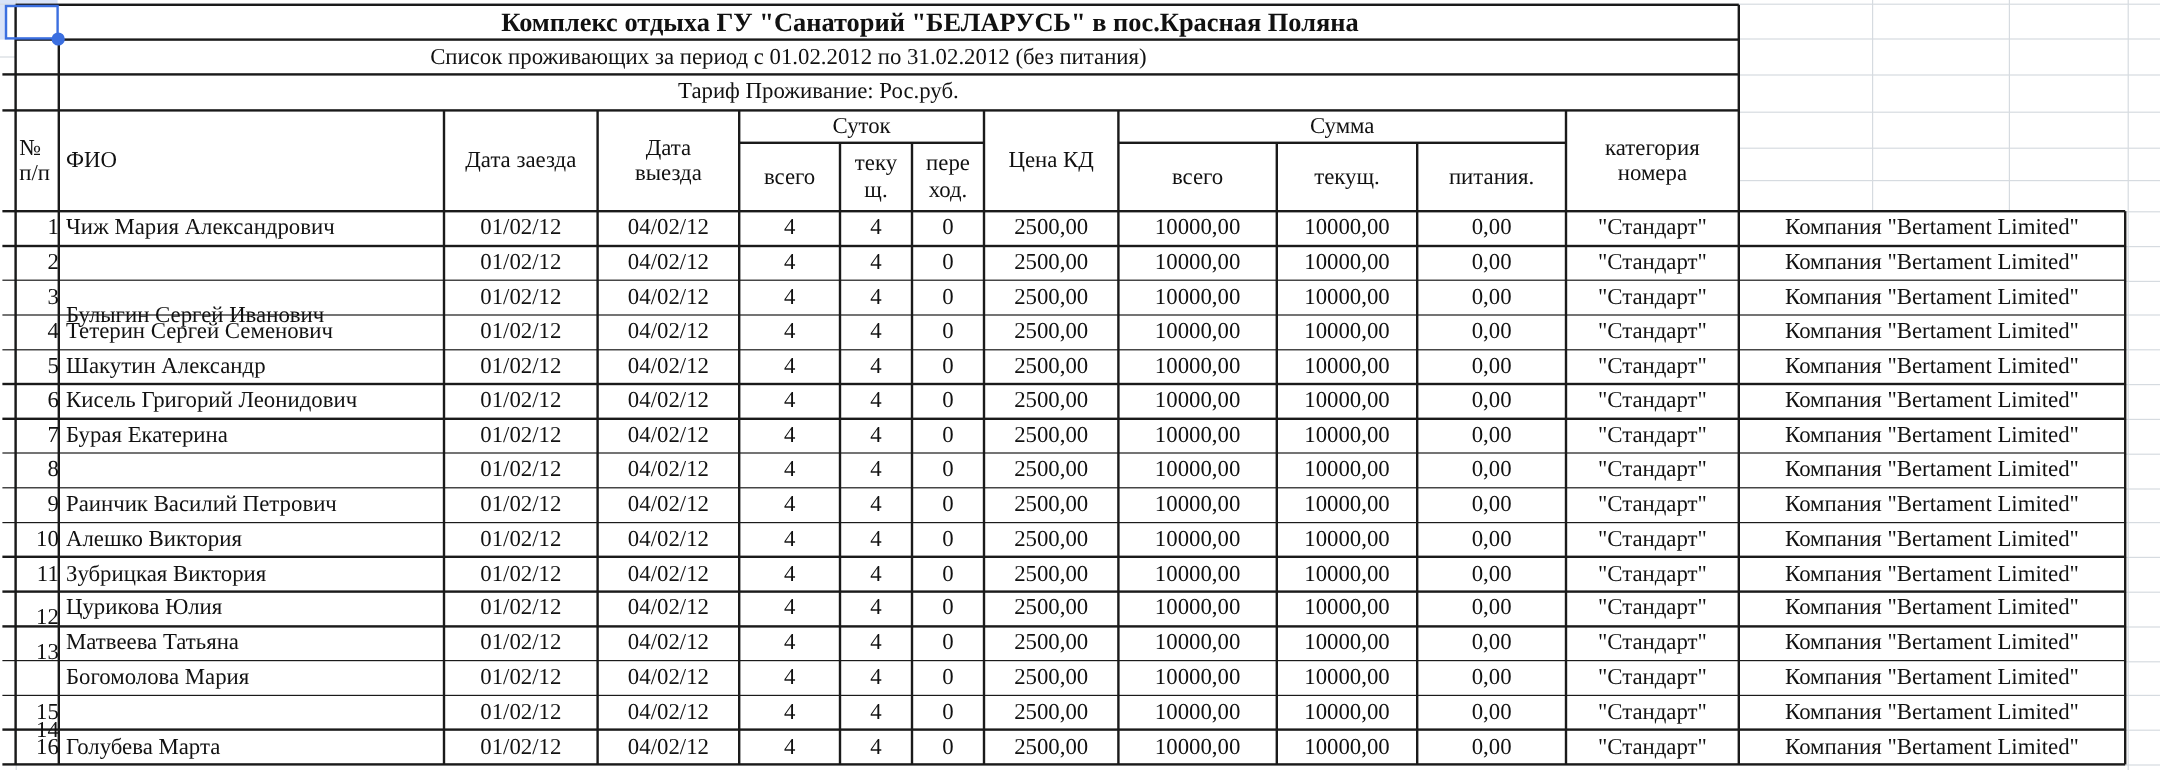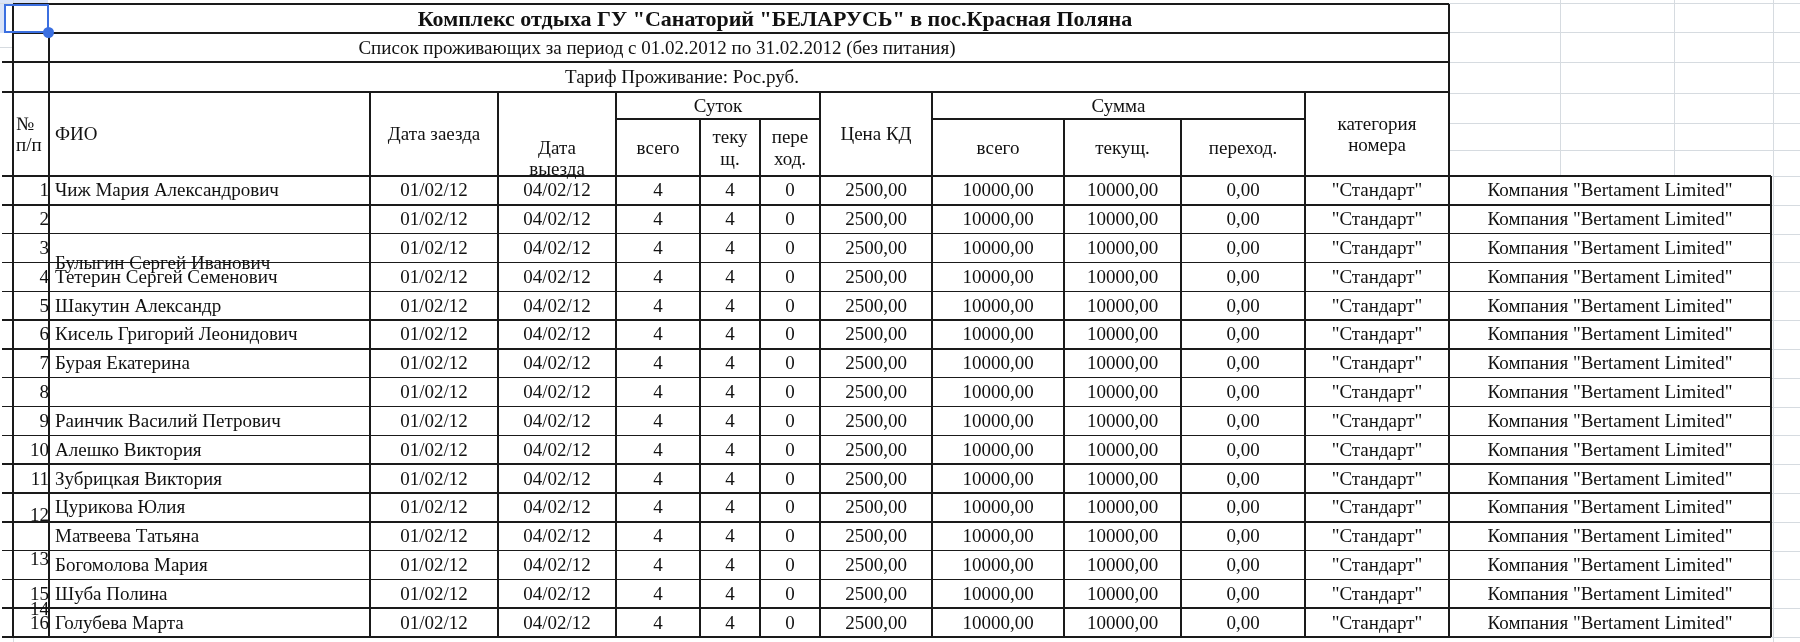--- a/index.html
+++ b/index.html
@@ -32,33 +32,33 @@
   <div class="fringe" style="left:0;top:0;width:48px;height:6px;"></div>
 
   <div class="cell title ctr" style="left:175px;top:4px;width:1200px;height:29px;line-height:29px;">Комплекс отдыха ГУ "Санаторий "БЕЛАРУСЬ" в пос.Красная Поляна</div>
   <div class="cell ctr" style="left:57px;top:33px;width:1200px;height:29px;line-height:29px;">Список проживающих за период с 01.02.2012 по 31.02.2012 (без питания)</div>
   <div class="cell ctr" style="left:82px;top:62px;width:1200px;height:30px;line-height:30px;">Тариф Проживание: Рос.руб.</div>
 
   <div class="cell hcell hleft" style="left:13px;top:92px;width:36px;height:84px;padding-left:3px;">№
 п/п</div>
   <div class="cell hcell hleft" style="left:49px;top:92px;width:315px;height:84px;padding-left:6px;">ФИО</div>
   <div class="cell hcell" style="left:370px;top:92px;width:128px;height:84px;">Дата заезда</div>
-  <div class="cell hcell" style="left:498px;top:92px;width:118px;height:84px;margin-top:24px;">Дата
+  <div class="cell hcell" style="left:498px;top:92px;width:118px;height:84px;">Дата
 выезда</div>
   <div class="cell hcell" style="left:616px;top:92px;width:204px;height:27px;">Суток</div>
   <div class="cell hcell" style="left:616px;top:119px;width:84px;height:57px;">всего</div>
   <div class="cell hcell" style="left:700px;top:119px;width:60px;height:57px;">теку
 щ.</div>
   <div class="cell hcell" style="left:760px;top:119px;width:60px;height:57px;">пере
 ход.</div>
   <div class="cell hcell" style="left:820px;top:92px;width:112px;height:84px;">Цена КД</div>
   <div class="cell hcell" style="left:932px;top:92px;width:373px;height:27px;">Сумма</div>
   <div class="cell hcell" style="left:932px;top:119px;width:132px;height:57px;">всего</div>
   <div class="cell hcell" style="left:1064px;top:119px;width:117px;height:57px;">текущ.</div>
-  <div class="cell hcell" style="left:1181px;top:119px;width:124px;height:57px;">переход.</div>
+  <div class="cell hcell" style="left:1181px;top:119px;width:124px;height:57px;">питания.</div>
   <div class="cell hcell" style="left:1305px;top:92px;width:144px;height:84px;">категория
 номера</div>
 
   <div class="sel" style="left:4px;top:4px;width:41px;height:25px;"></div>
   <div class="handle" style="left:43px;top:27px;"></div>
 <div class="gl" style="left: 13px; top: 0px; width: 1px; height: 642px;"></div>
     <div class="gl" style="left: 1560px; top: 0px; width: 1px; height: 176px;"></div>
     <div class="gl" style="left: 1674px; top: 0px; width: 1px; height: 176px;"></div>
     <div class="gl" style="left: 1773px; top: 0px; width: 1px; height: 642px;"></div>
     <div class="gl" style="left: 0px; top: 3px; width: 1800px; height: 1px;"></div>
@@ -269,21 +269,21 @@
     <div class="cell dcell al-c" style="left: 498px; top: 492.938px; width: 118px; height: 28.8125px;">04/02/12</div>
     <div class="cell dcell al-c" style="left: 616px; top: 492.938px; width: 84px; height: 28.8125px;">4</div>
     <div class="cell dcell al-c" style="left: 700px; top: 492.938px; width: 60px; height: 28.8125px;">4</div>
     <div class="cell dcell al-c" style="left: 760px; top: 492.938px; width: 60px; height: 28.8125px;">0</div>
     <div class="cell dcell al-c" style="left: 820px; top: 492.938px; width: 112px; height: 28.8125px;">2500,00</div>
     <div class="cell dcell al-c" style="left: 932px; top: 492.938px; width: 132px; height: 28.8125px;">10000,00</div>
     <div class="cell dcell al-c" style="left: 1064px; top: 492.938px; width: 117px; height: 28.8125px;">10000,00</div>
     <div class="cell dcell al-c" style="left: 1181px; top: 492.938px; width: 124px; height: 28.8125px;">0,00</div>
     <div class="cell dcell al-c" style="left: 1305px; top: 492.938px; width: 144px; height: 28.8125px;">"Стандарт"</div>
     <div class="cell dcell al-c" style="left: 1449px; top: 492.938px; width: 322px; height: 28.8125px;">Компания "Bertament Limited"</div>
-    <div class="cell dcell al-r" style="left: 13px; top: 551px; width: 36px; height: 15px;">13</div>
+    <div class="cell dcell al-r" style="left: 13px; top: 536px; width: 36px; height: 15px;">13</div>
     <div class="cell dcell al-l" style="left: 49px; top: 521.75px; width: 321px; height: 28.8125px;">Матвеева Татьяна</div>
     <div class="cell dcell al-c" style="left: 370px; top: 521.75px; width: 128px; height: 28.8125px;">01/02/12</div>
     <div class="cell dcell al-c" style="left: 498px; top: 521.75px; width: 118px; height: 28.8125px;">04/02/12</div>
     <div class="cell dcell al-c" style="left: 616px; top: 521.75px; width: 84px; height: 28.8125px;">4</div>
     <div class="cell dcell al-c" style="left: 700px; top: 521.75px; width: 60px; height: 28.8125px;">4</div>
     <div class="cell dcell al-c" style="left: 760px; top: 521.75px; width: 60px; height: 28.8125px;">0</div>
     <div class="cell dcell al-c" style="left: 820px; top: 521.75px; width: 112px; height: 28.8125px;">2500,00</div>
     <div class="cell dcell al-c" style="left: 932px; top: 521.75px; width: 132px; height: 28.8125px;">10000,00</div>
     <div class="cell dcell al-c" style="left: 1064px; top: 521.75px; width: 117px; height: 28.8125px;">10000,00</div>
     <div class="cell dcell al-c" style="left: 1181px; top: 521.75px; width: 124px; height: 28.8125px;">0,00</div>
@@ -296,21 +296,20 @@
     <div class="cell dcell al-c" style="left: 616px; top: 550.562px; width: 84px; height: 28.8125px;">4</div>
     <div class="cell dcell al-c" style="left: 700px; top: 550.562px; width: 60px; height: 28.8125px;">4</div>
     <div class="cell dcell al-c" style="left: 760px; top: 550.562px; width: 60px; height: 28.8125px;">0</div>
     <div class="cell dcell al-c" style="left: 820px; top: 550.562px; width: 112px; height: 28.8125px;">2500,00</div>
     <div class="cell dcell al-c" style="left: 932px; top: 550.562px; width: 132px; height: 28.8125px;">10000,00</div>
     <div class="cell dcell al-c" style="left: 1064px; top: 550.562px; width: 117px; height: 28.8125px;">10000,00</div>
     <div class="cell dcell al-c" style="left: 1181px; top: 550.562px; width: 124px; height: 28.8125px;">0,00</div>
     <div class="cell dcell al-c" style="left: 1305px; top: 550.562px; width: 144px; height: 28.8125px;">"Стандарт"</div>
     <div class="cell dcell al-c" style="left: 1449px; top: 550.562px; width: 322px; height: 28.8125px;">Компания "Bertament Limited"</div>
     <div class="cell dcell al-r" style="left: 13px; top: 579.375px; width: 36px; height: 28.8125px;">15</div>
-    <div class="cell dcell al-l" style="left: 49px; top: 579.375px; width: 321px; height: 28.8125px;">Шуба Полина</div>
     <div class="cell dcell al-c" style="left: 370px; top: 579.375px; width: 128px; height: 28.8125px;">01/02/12</div>
     <div class="cell dcell al-c" style="left: 498px; top: 579.375px; width: 118px; height: 28.8125px;">04/02/12</div>
     <div class="cell dcell al-c" style="left: 616px; top: 579.375px; width: 84px; height: 28.8125px;">4</div>
     <div class="cell dcell al-c" style="left: 700px; top: 579.375px; width: 60px; height: 28.8125px;">4</div>
     <div class="cell dcell al-c" style="left: 760px; top: 579.375px; width: 60px; height: 28.8125px;">0</div>
     <div class="cell dcell al-c" style="left: 820px; top: 579.375px; width: 112px; height: 28.8125px;">2500,00</div>
     <div class="cell dcell al-c" style="left: 932px; top: 579.375px; width: 132px; height: 28.8125px;">10000,00</div>
     <div class="cell dcell al-c" style="left: 1064px; top: 579.375px; width: 117px; height: 28.8125px;">10000,00</div>
     <div class="cell dcell al-c" style="left: 1181px; top: 579.375px; width: 124px; height: 28.8125px;">0,00</div>
     <div class="cell dcell al-c" style="left: 1305px; top: 579.375px; width: 144px; height: 28.8125px;">"Стандарт"</div>

